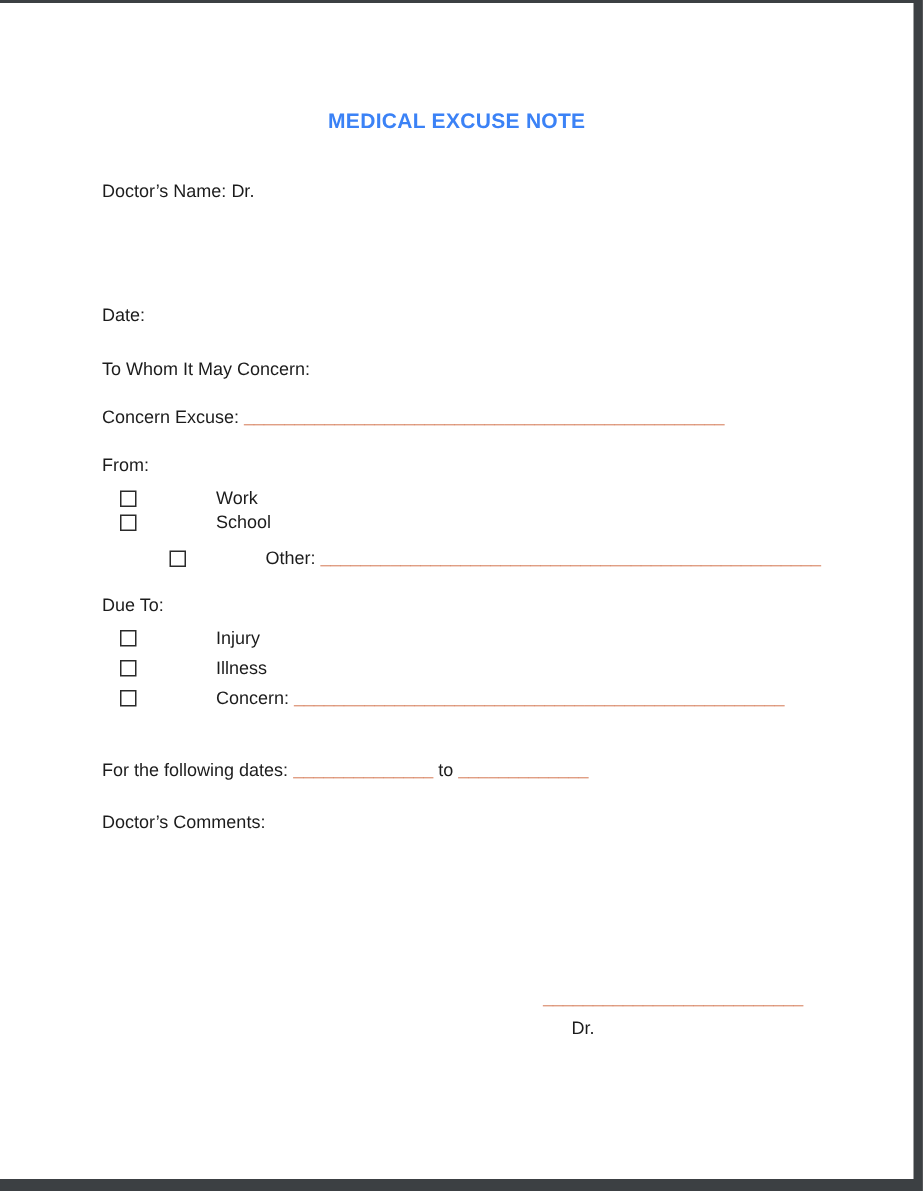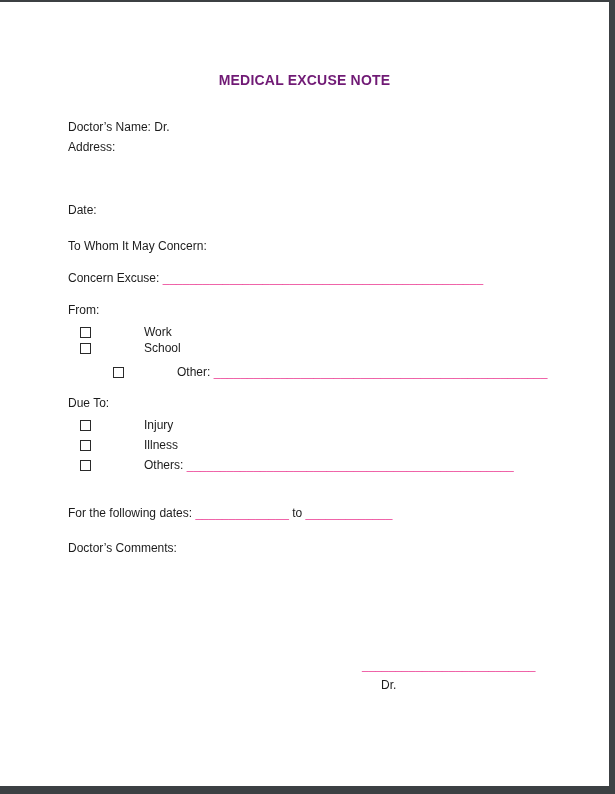--- a/index.html
+++ b/index.html
@@ -25,25 +25,25 @@
   }
   .abs { position: absolute; }
   .doc-title {
     left: 0;
     top: 68px;
     width: 609px;
     text-align: center;
     font-size: 14px;
     font-weight: bold;
     letter-spacing: 0.2px;
-    color: #701a75;
+    color: #3b82f6;
   }
   .textline { left: 68px; white-space: nowrap; }
   .two-lines { left: 68px; }
-  .blank-line { color: #ec4899; letter-spacing: 0; white-space: pre; }
+  .blank-line { color: #c2410c; letter-spacing: 0; white-space: pre; font-weight: bold; }
   .opt-row {
     left: 80px;
     display: flex;
     align-items: center;
     white-space: nowrap;
     height: 20px;
     gap: 37px;
   }
   .checkbox {
     display: inline-block;
@@ -61,21 +61,20 @@
 </head>
 <body>
 
 <div class="viewport">
   <div class="paper">
 
     <div class="abs doc-title">MEDICAL EXCUSE NOTE</div>
 
     <div class="abs two-lines" style="top:115px;">
       <div>Doctor’s Name: Dr.</div>
-      <div>Address:</div>
     </div>
 
     <div class="abs textline" style="top:198px;">Date:</div>
 
     <div class="abs textline" style="top:234px;">To Whom It May Concern:</div>
 
     <div class="abs textline" style="top:266px;"><span>Concern Excuse:</span> <span class="blank-line">________________________________________________</span></div>
 
     <div class="abs textline" style="top:298px;">From:</div>
 
@@ -97,21 +96,21 @@
     <div class="abs opt-row" style="top:413px;justify-content:center;">
       <span class="checkbox"></span>
       <span>Injury</span>
     </div>
     <div class="abs opt-row" style="top:433px;">
       <span class="checkbox"></span>
       <span>Illness</span>
     </div>
     <div class="abs opt-row" style="top:453px;">
       <span class="checkbox"></span>
-      <span class="nowrap"><span>Others:</span> <span class="blank-line">_________________________________________________</span></span>
+      <span class="nowrap"><span>Concern:</span> <span class="blank-line">_________________________________________________</span></span>
     </div>
 
     <div class="abs textline" style="top:501px;"><span>For the following dates:</span> <span class="blank-line">______________</span> <span>to</span> <span class="blank-line">_____________</span></div>
 
     <div class="abs textline" style="top:536px;">Doctor’s Comments:</div>
 
     <div class="abs sig-block">
       <div class="blank-line">__________________________</div>
       <div class="sig-name">Dr.</div>
     </div>

